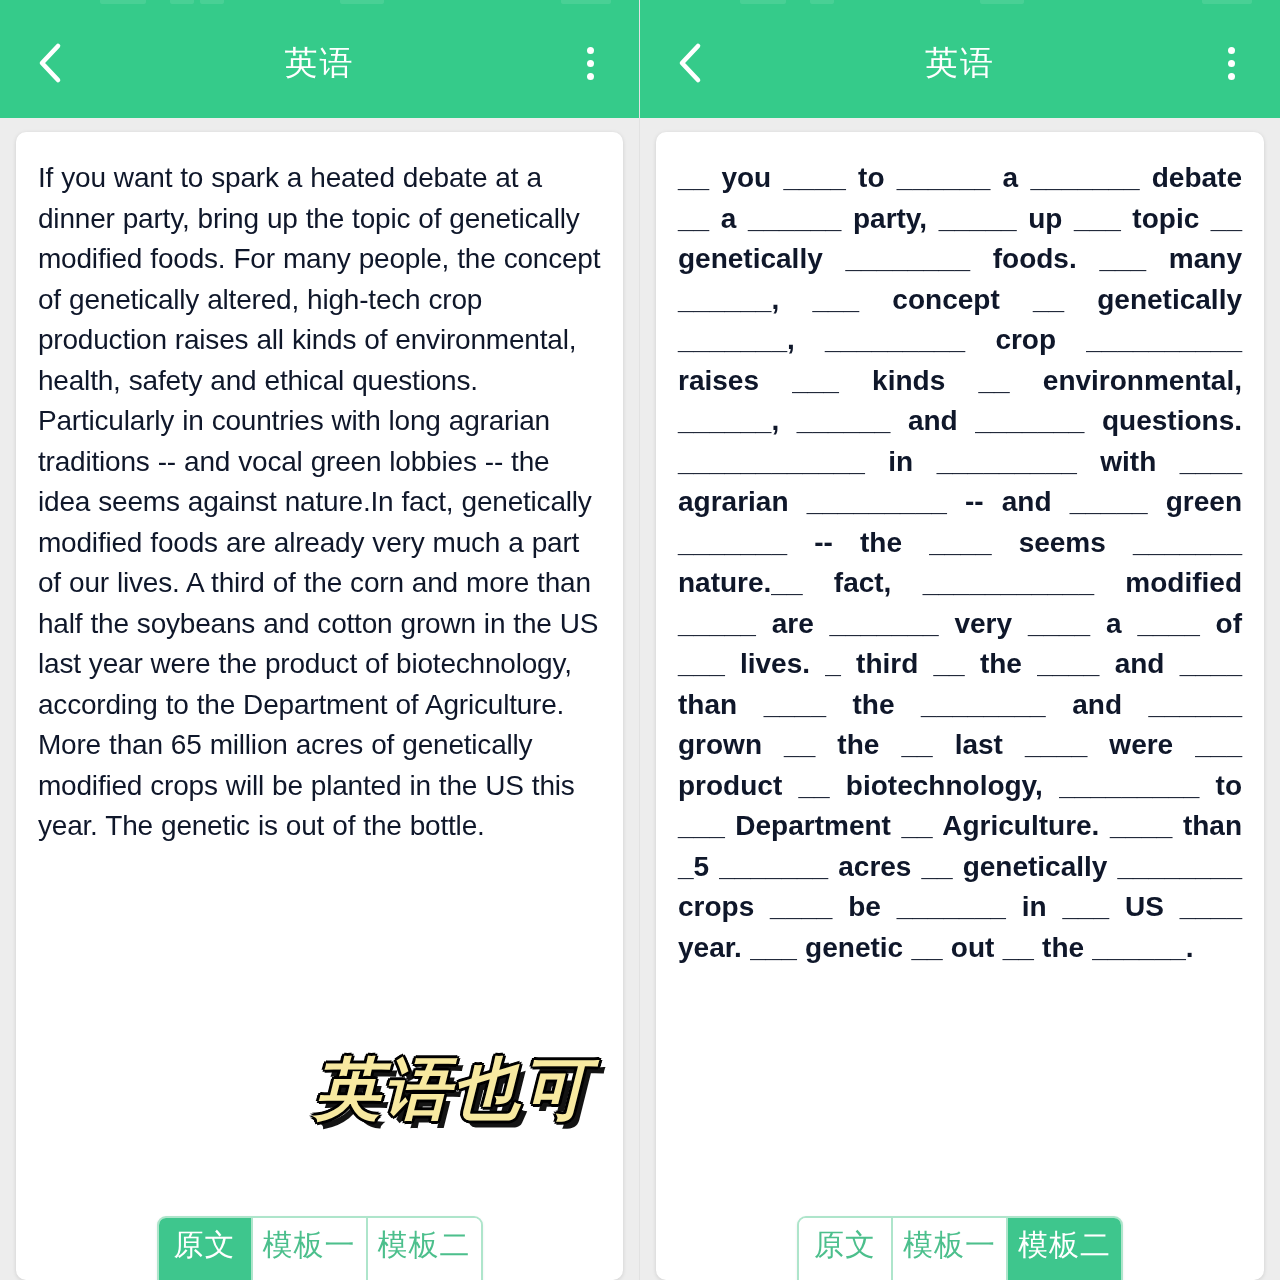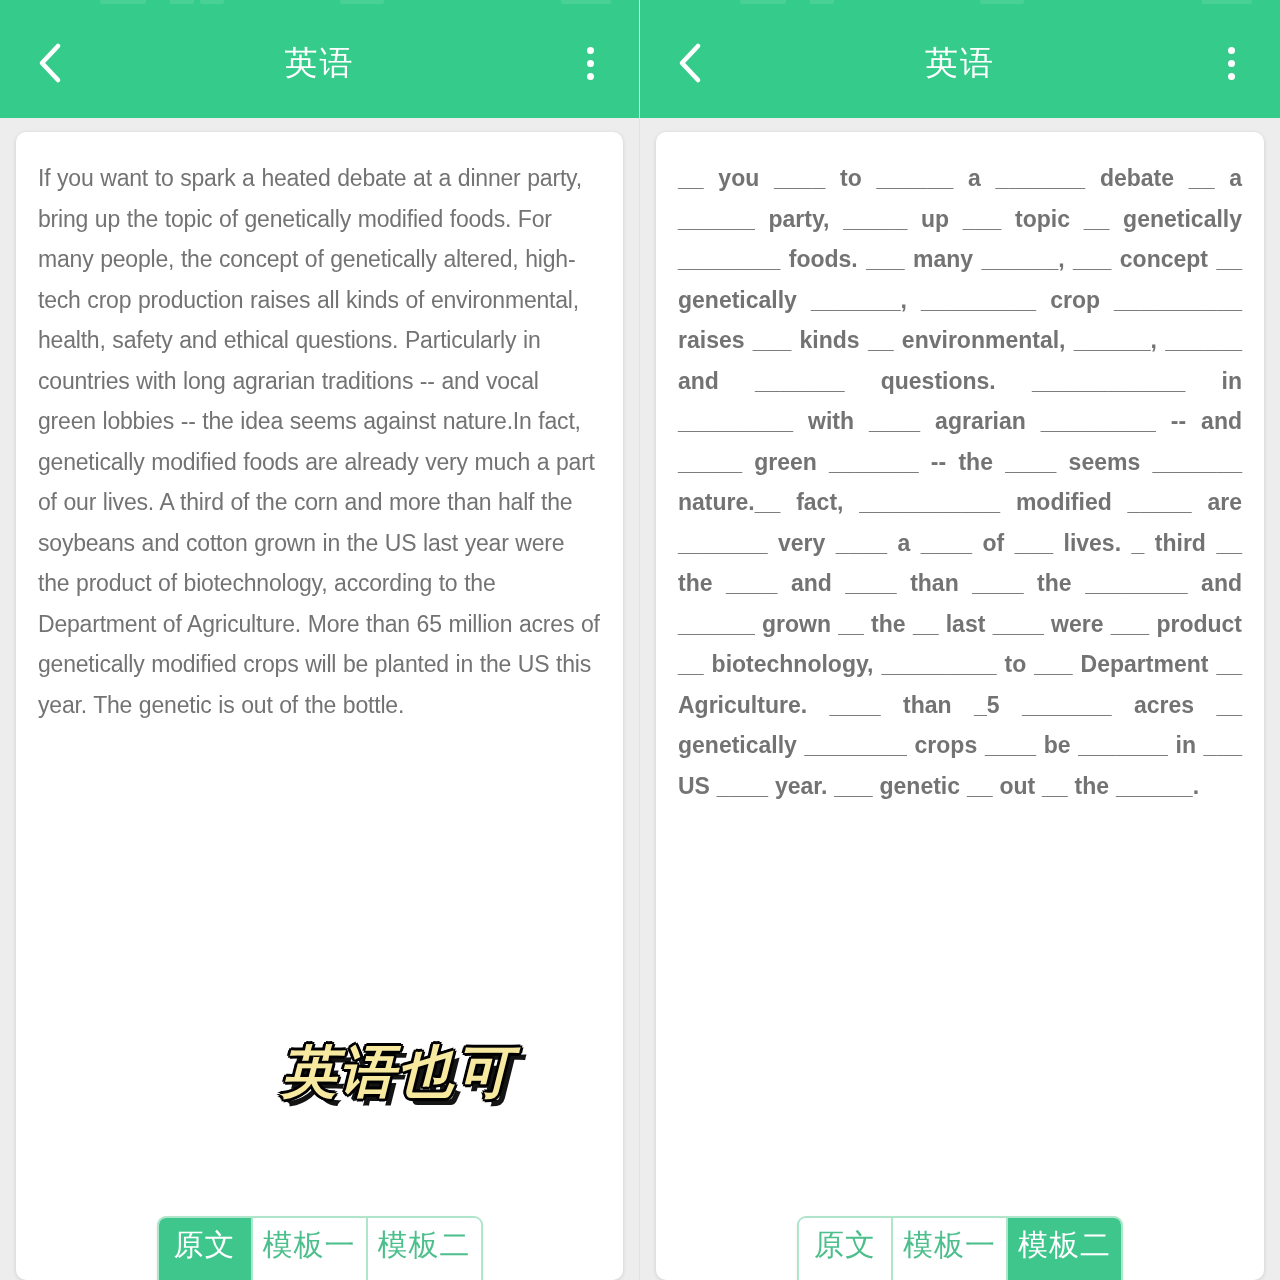--- a/index.html
+++ b/index.html
@@ -88,23 +88,23 @@
     position:relative;
     background:#ffffff;
     border-radius:10px;
     box-shadow:0 1px 4px rgba(0,0,0,0.13);
     height:100%;
     padding:26px 22px 0 22px;
     overflow:hidden;
   }
 
   .passage {
-    font-size:23px;
+    font-size:28px;
     line-height:40.5px;
-    color:#737373;
+    color:#0f172a;
     letter-spacing:-0.2px;
     word-spacing:0.5px;
   }
   .passage.blanks {
     text-align:justify;
     text-align-last:left;
     letter-spacing:0px;
     font-weight:bold;
   }
 
@@ -117,22 +117,22 @@
     color:#f7e9a0;
     font-style:italic;
     line-height:1.04;
     white-space:pre;
     text-shadow:
        3px 0 0 #000,  -3px 0 0 #000,  0 3px 0 #000,  0 -3px 0 #000,
        2px 2px 0 #000, -2px 2px 0 #000, 2px -2px 0 #000, -2px -2px 0 #000,
        6px 7px 0 rgba(0,0,0,0.92);
   }
   .sticker-left {
-    left:152px; top:985px;
-    font-size:56px;
+    left:162px; top:985px;
+    font-size:67px;
     letter-spacing:2px;
   }
 
   
   .segbar {
     position:absolute;
     bottom:-8px;
     left:0; right:0;
     display:flex;
     justify-content:center;

